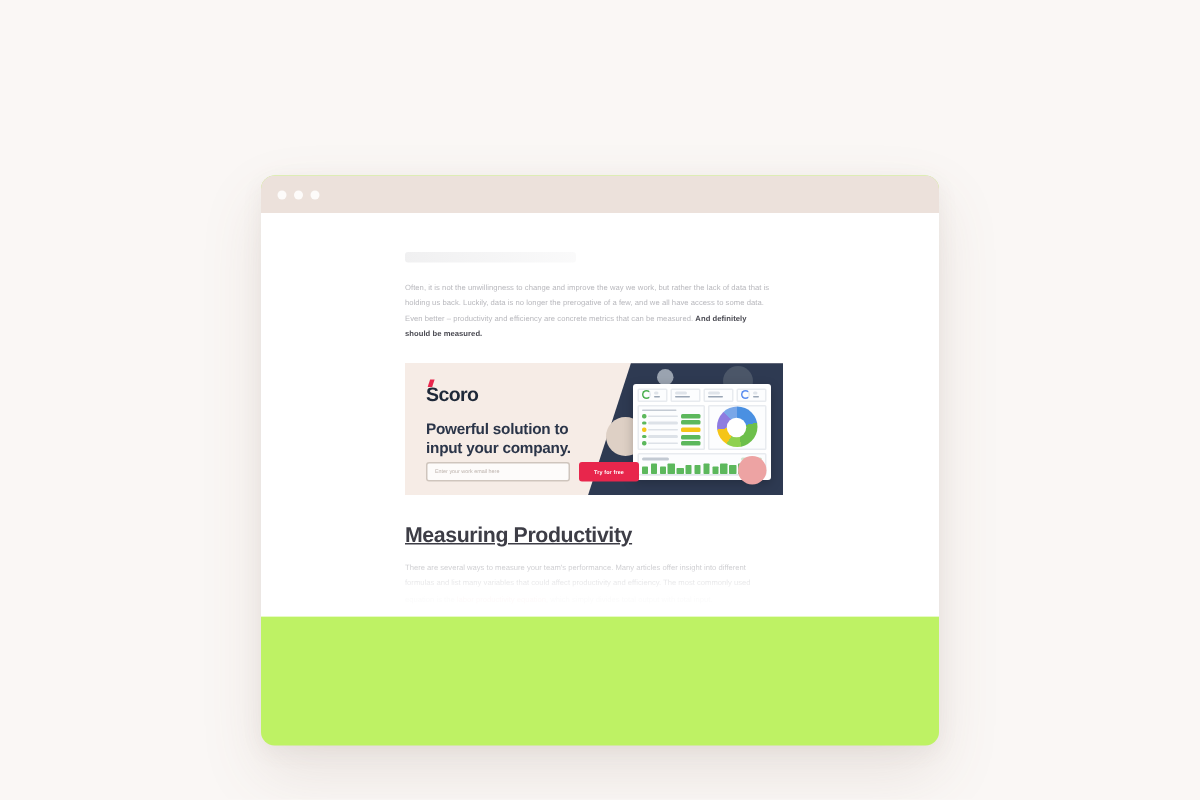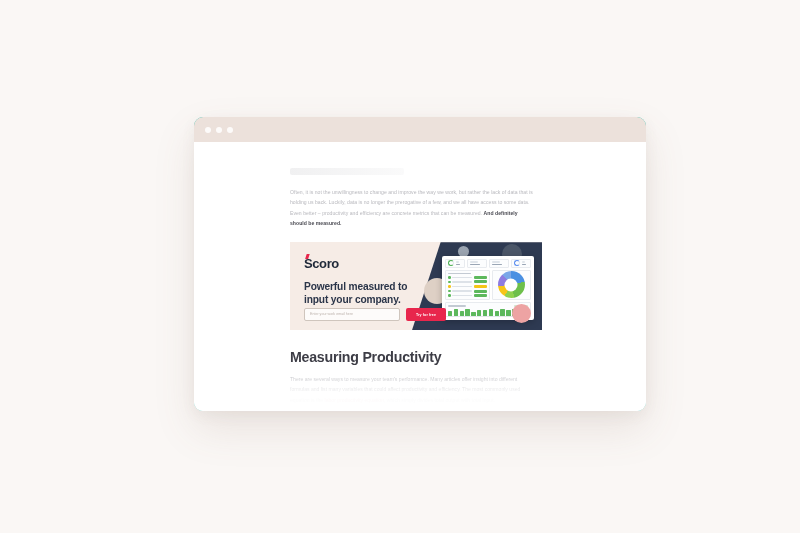--- a/index.html
+++ b/index.html
@@ -12,27 +12,26 @@
     overflow: hidden;
     position: relative;
   }
 
   
   .browser-window {
     position: absolute;
     left: 174px;
     top: 117px;
     width: 452px;
-    height: 294px;
+    height: 380px;
     border-radius: 9px;
-    background: #14b8a6;
+    background: #bef264;
     box-shadow: 0 18px 42px rgba(120, 95, 80, 0.13),
                 0 4px 14px rgba(120, 95, 80, 0.07);
     overflow: hidden;
-    margin-left: 20px;
   }
 
   .title-bar {
     height: 25px;
     background: #ece1db;
     display: flex;
     align-items: center;
     padding-left: 11px;
     gap: 5px;
   }
@@ -330,20 +329,21 @@
   }
   .bars span { flex: 1; background: #5cb85c; border-radius: 0.5px; }
 
   
   .section-heading {
     margin-top: 19px;
     font-size: 14.2px;
     font-weight: bold;
     color: #3d3d46;
     letter-spacing: -0.25px;
+    text-decoration: underline;
   }
 
   .body-paragraph {
     margin-top: 9px;
     font-size: 5.1px;
     line-height: 10.3px;
     color: #b8b8bd;
     max-width: 248px;
   }
 
@@ -380,21 +380,21 @@
     <div class="scoro-banner">
       <div class="banner-dark"></div>
       <div class="decor-circle-beige"></div>
       <div class="decor-circle-lightgrey"></div>
       <div class="decor-circle-grey"></div>
       <div class="decor-circle-pink"></div>
 
       <div class="banner-left">
         <div class="scoro-logo"><span class="tick"></span><span>Scoro</span></div>
         <div class="banner-headline">
-          <div>Powerful measured to</div>
+          <div>Powerful solution to</div>
           <div>input your company.</div>
         </div>
       </div>
 
       <div class="banner-form">
         <input class="email-input" type="text" placeholder="Enter your work email here" style="">
         <button class="cta-button">Try for free</button>
       </div>
 
       <div class="dashboard">

